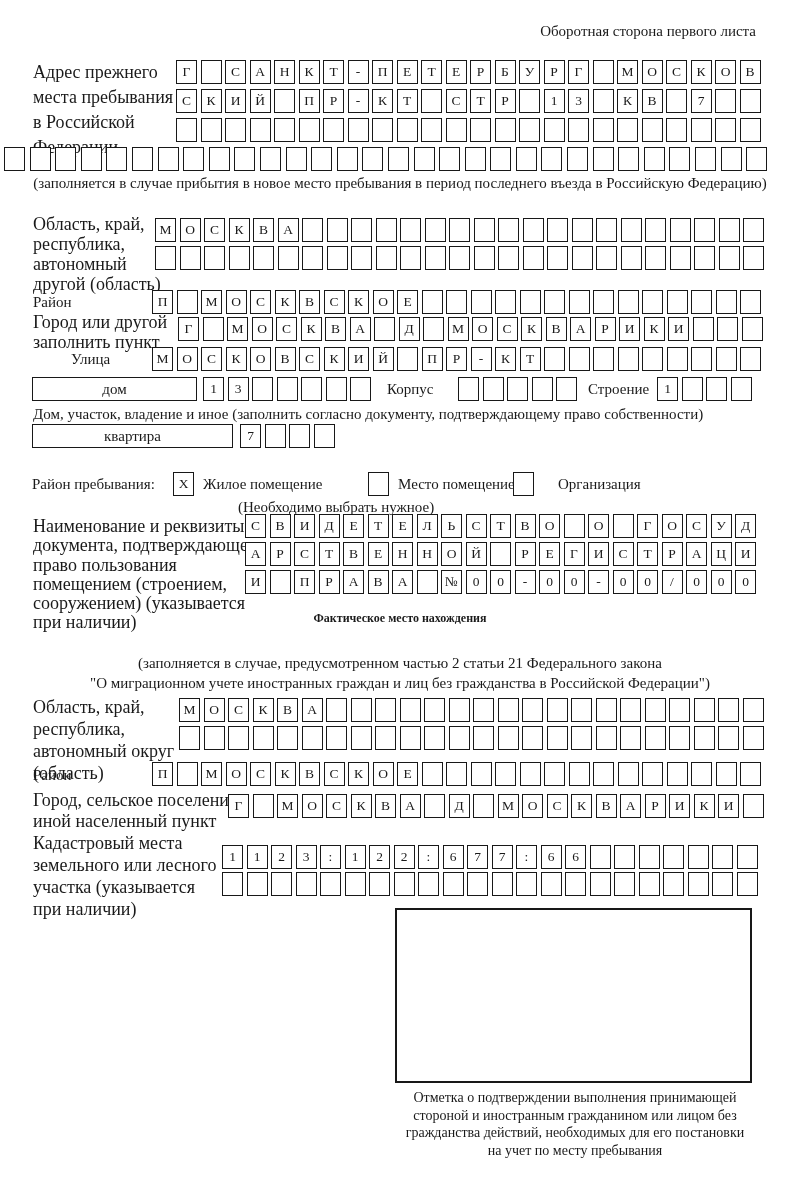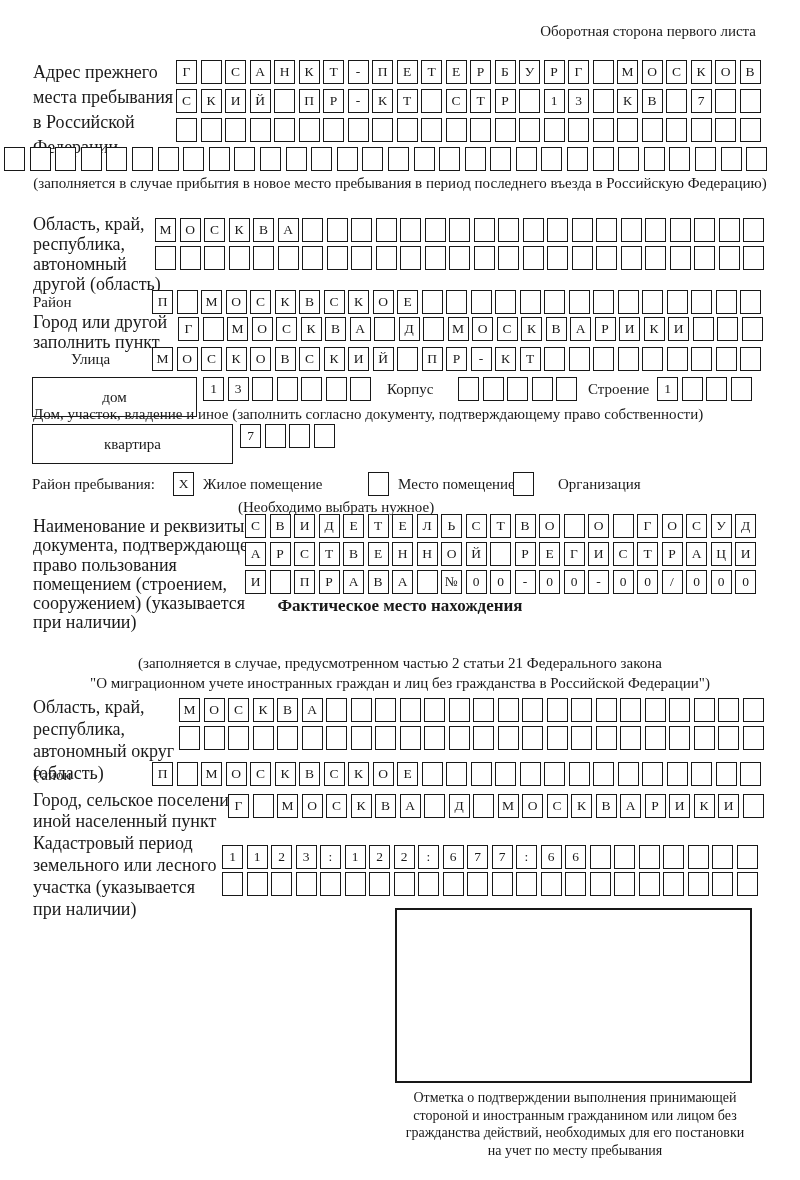--- a/index.html
+++ b/index.html
@@ -16,21 +16,21 @@
   .lh21 .lbl-line{line-height:21px;}
   .lh22 .lbl-line{line-height:22px;}
   .row{position:absolute;display:flex;gap:3.5px;}
   .row.g46{gap:4.6px;}
   .cell{
     width:21px;height:24px;box-sizing:border-box;border:1.5px solid #181818;
     display:flex;align-items:center;justify-content:center;
     font-size:13.5px;background:#fff;flex:0 0 auto;
   }
   .wbox{
-    box-sizing:border-box;border:1.5px solid #181818;height:40px;
+    box-sizing:border-box;border:1.5px solid #181818;height:24px;
     display:flex;align-items:center;justify-content:center;font-size:15px;background:#fff;
   }
   .note{font-size:15px;white-space:nowrap;}
   .bold{font-weight:bold;}
   .ctr{left:0;width:800px;text-align:center;}
   .stamp-box{box-sizing:border-box;border:2px solid #181818;background:#fff;}
   .caption{font-size:14px;text-align:center;}
   .caption .lbl-line{font-size:14px;line-height:17.6px;white-space:nowrap;}
 </style>
 </head>
@@ -424,21 +424,21 @@
       <span class="cell">0</span>
       <span class="cell">-</span>
       <span class="cell">0</span>
       <span class="cell">0</span>
       <span class="cell">/</span>
       <span class="cell">0</span>
       <span class="cell">0</span>
       <span class="cell">0</span>
     </div>
 
-  <div class="abs lbl bold ctr" style="top:597px;font-size:17px;">Фактическое место нахождения</div>
+  <div class="abs lbl bold ctr" style="top:612px;font-size:12px;">Фактическое место нахождения</div>
   <div class="abs note ctr" style="top:655px;">(заполняется в случае, предусмотренном частью 2 статьи 21 Федерального закона</div>
   <div class="abs note ctr" style="top:675px;">"О миграционном учете иностранных граждан и лиц без гражданства в Российской Федерации")</div>
 
   <div class="abs lines lh22" style="left:33px;top:696px;">
       <div class="lbl-line">Область, край,</div>
       <div class="lbl-line">республика,</div>
       <div class="lbl-line">автономный округ</div>
       <div class="lbl-line">(область)</div>
     </div>
   <div class="row" style="left:179px;top:698px;">
@@ -546,21 +546,21 @@
       <span class="cell">В</span>
       <span class="cell">А</span>
       <span class="cell">Р</span>
       <span class="cell">И</span>
       <span class="cell">К</span>
       <span class="cell">И</span>
       <span class="cell"></span>
     </div>
 
   <div class="abs lines lh22" style="left:33px;top:832px;">
-      <div class="lbl-line">Кадастровый период</div>
+      <div class="lbl-line">Кадастровый места</div>
       <div class="lbl-line">земельного или лесного</div>
       <div class="lbl-line">участка (указывается</div>
       <div class="lbl-line">при наличии)</div>
     </div>
   <div class="row" style="left:222px;top:845px;">
       <span class="cell">1</span>
       <span class="cell">1</span>
       <span class="cell">2</span>
       <span class="cell">3</span>
       <span class="cell">:</span>

